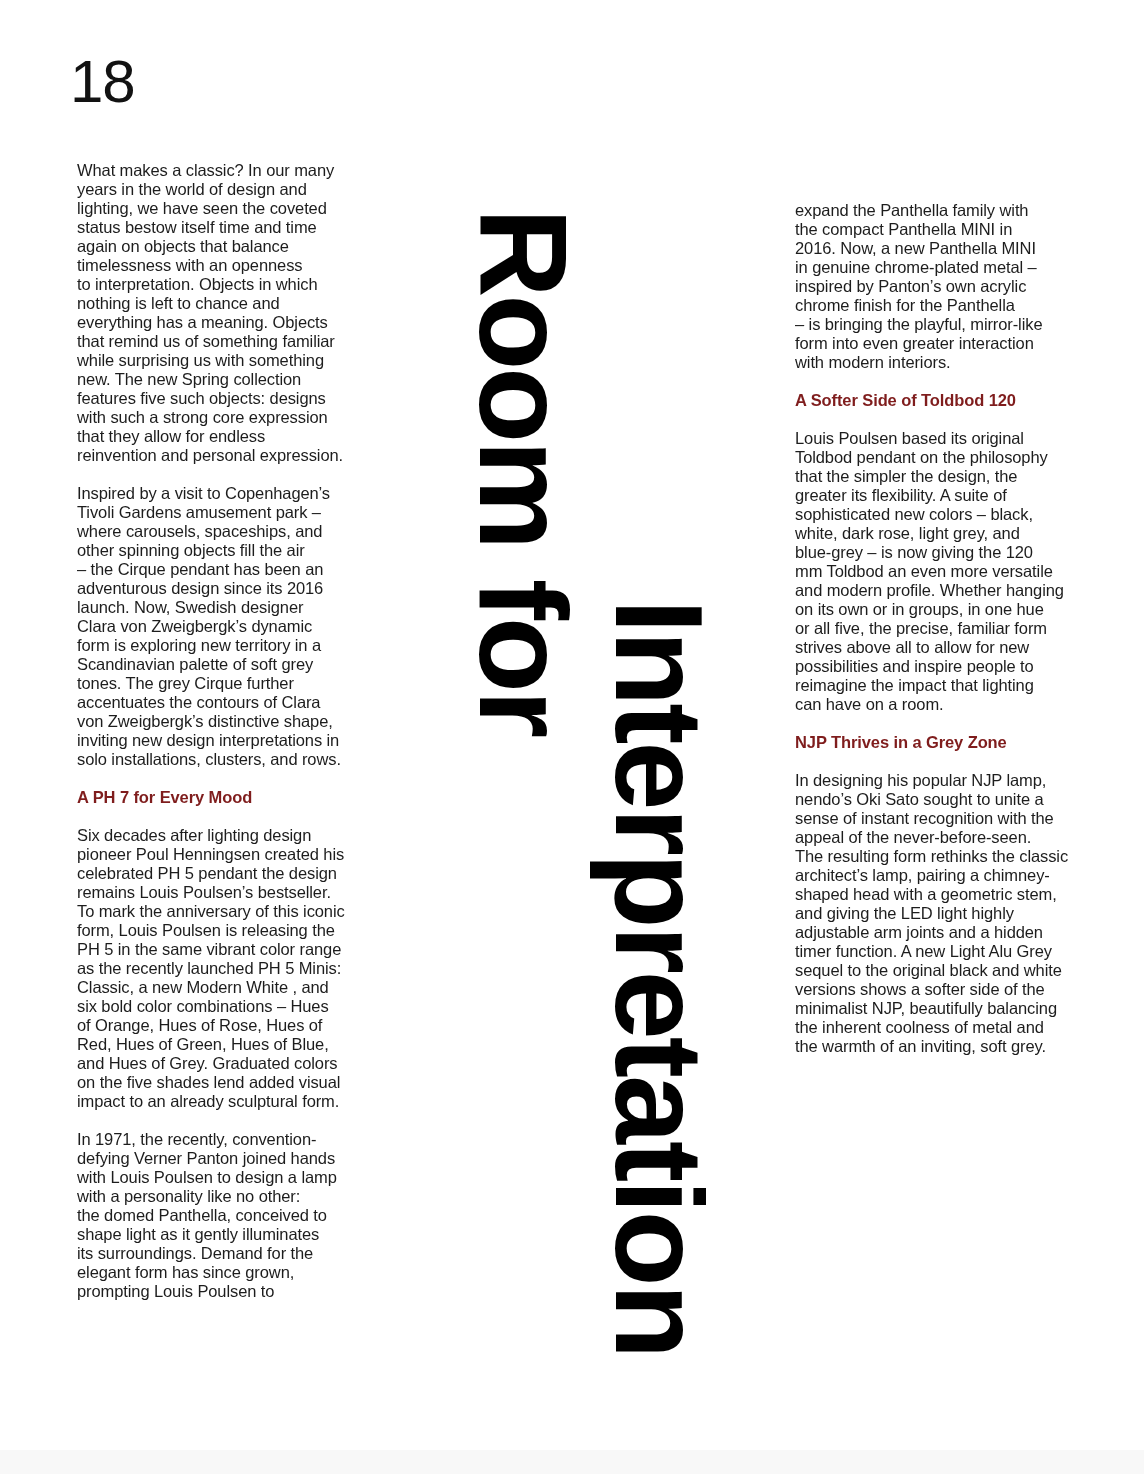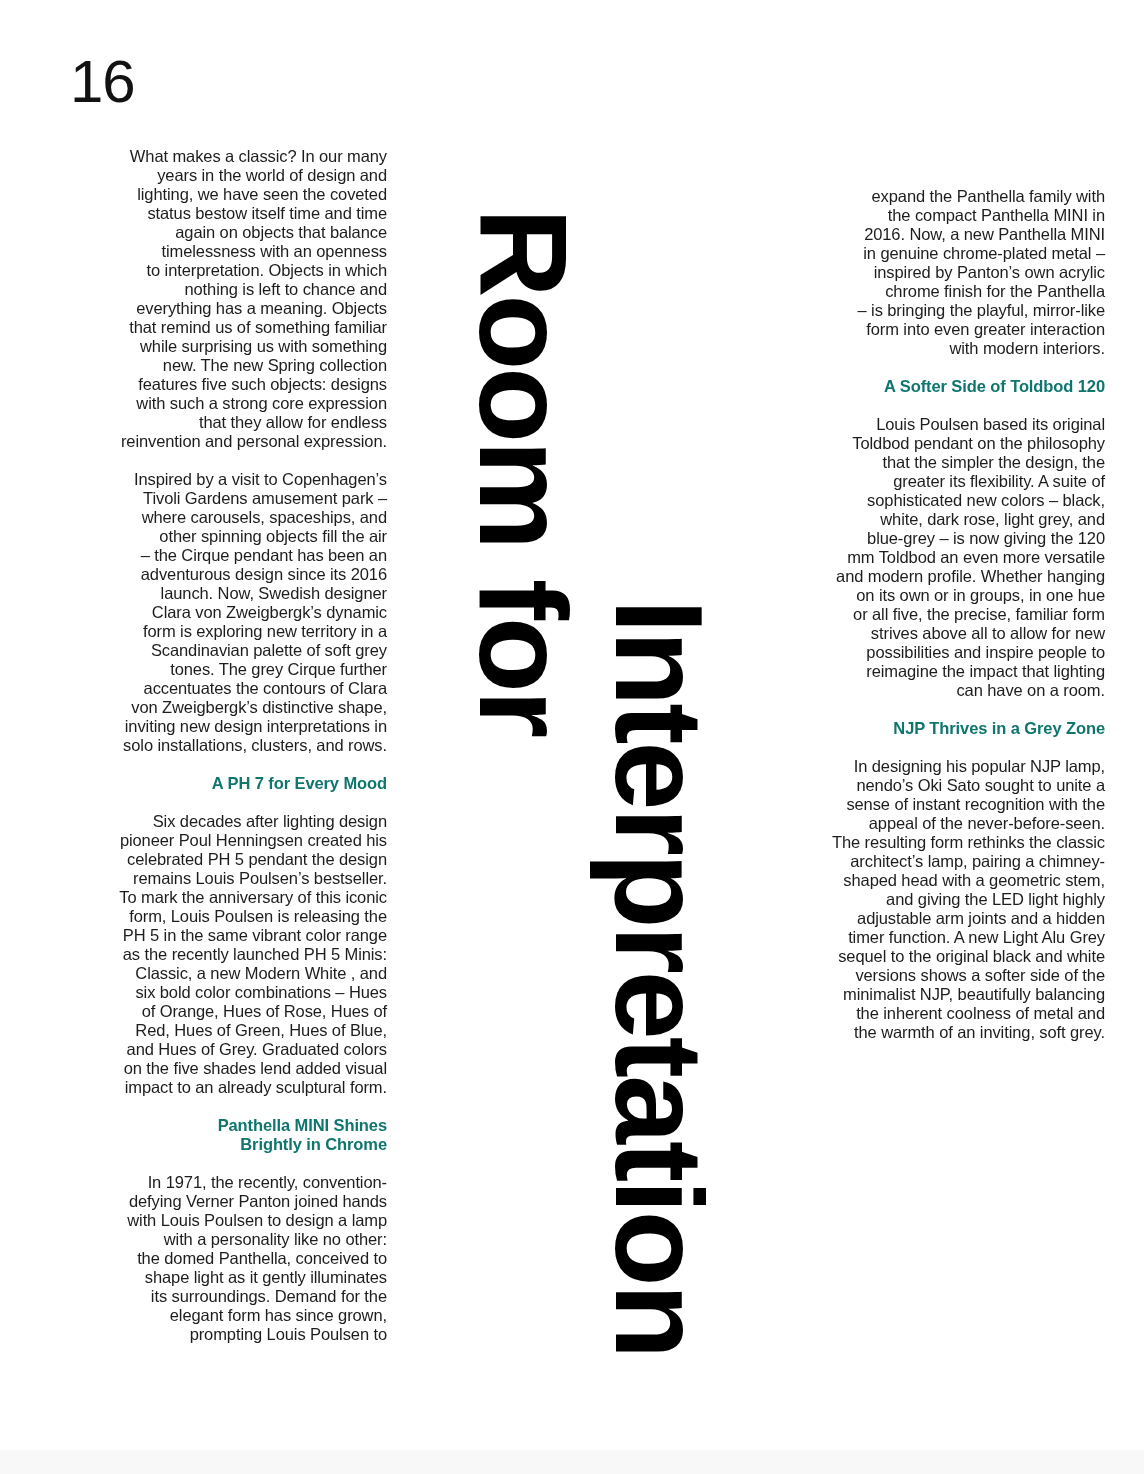--- a/index.html
+++ b/index.html
@@ -20,39 +20,38 @@
     left: 70px;
     top: 52px;
     font-size: 60px;
     line-height: 1;
     letter-spacing: -1px;
     color: #121212;
     font-weight: 400;
   }
   .col {
     position: absolute;
-    top: 147px;
+    top: 161px;
     width: 310px;
     font-size: 16.5px;
     line-height: 19px;
     letter-spacing: -0.1px;
-    text-align: right;
   }
   .col-left  { left: 77px; }
   .col-right { left: 795px; margin-top: 40px; }
   .body-text {
     margin: 0 0 19px 0;
     white-space: pre-line;
   }
   .heading {
     margin: 19px 0;
     font-size: 16.5px;
     line-height: 19px;
     font-weight: 700;
-    color: #0f766e;
+    color: #7f1d1d;
     white-space: pre-line;
   }
   .headline-line {
     position: absolute;
     writing-mode: vertical-rl;
     text-orientation: mixed;
     font-weight: 700;
     font-size: 124px;
     line-height: 1;
     letter-spacing: -3px;
@@ -65,21 +64,21 @@
     position: absolute;
     left: 0;
     top: 1450px;
     width: 1144px;
     height: 24px;
   }
 </style>
 </head>
 <body style="background: rgb(255, 255, 255); color: rgb(29, 29, 29);">
 
-<div class="page-number">16</div>
+<div class="page-number">18</div>
 
 <div class="col col-left">
   <p class="body-text">What makes a classic? In our many
 years in the world of design and
 lighting, we have seen the coveted
 status bestow itself time and time
 again on objects that balance
 timelessness with an openness
 to interpretation. Objects in which
 nothing is left to chance and
@@ -118,22 +117,20 @@
 PH 5 in the same vibrant color range
 as the recently launched PH 5 Minis:
 Classic, a new Modern White , and
 six bold color combinations – Hues
 of Orange, Hues of Rose, Hues of
 Red, Hues of Green, Hues of Blue,
 and Hues of Grey. Graduated colors
 on the five shades lend added visual
 impact to an already sculptural form.</p>
 
-  <h3 class="heading">Panthella MINI Shines
-Brightly in Chrome</h3>
   <p class="body-text">In 1971, the recently, convention-
 defying Verner Panton joined hands
 with Louis Poulsen to design a lamp
 with a personality like no other:
 the domed Panthella, conceived to
 shape light as it gently illuminates
 its surroundings. Demand for the
 elegant form has since grown,
 prompting Louis Poulsen to</p>
 </div>

